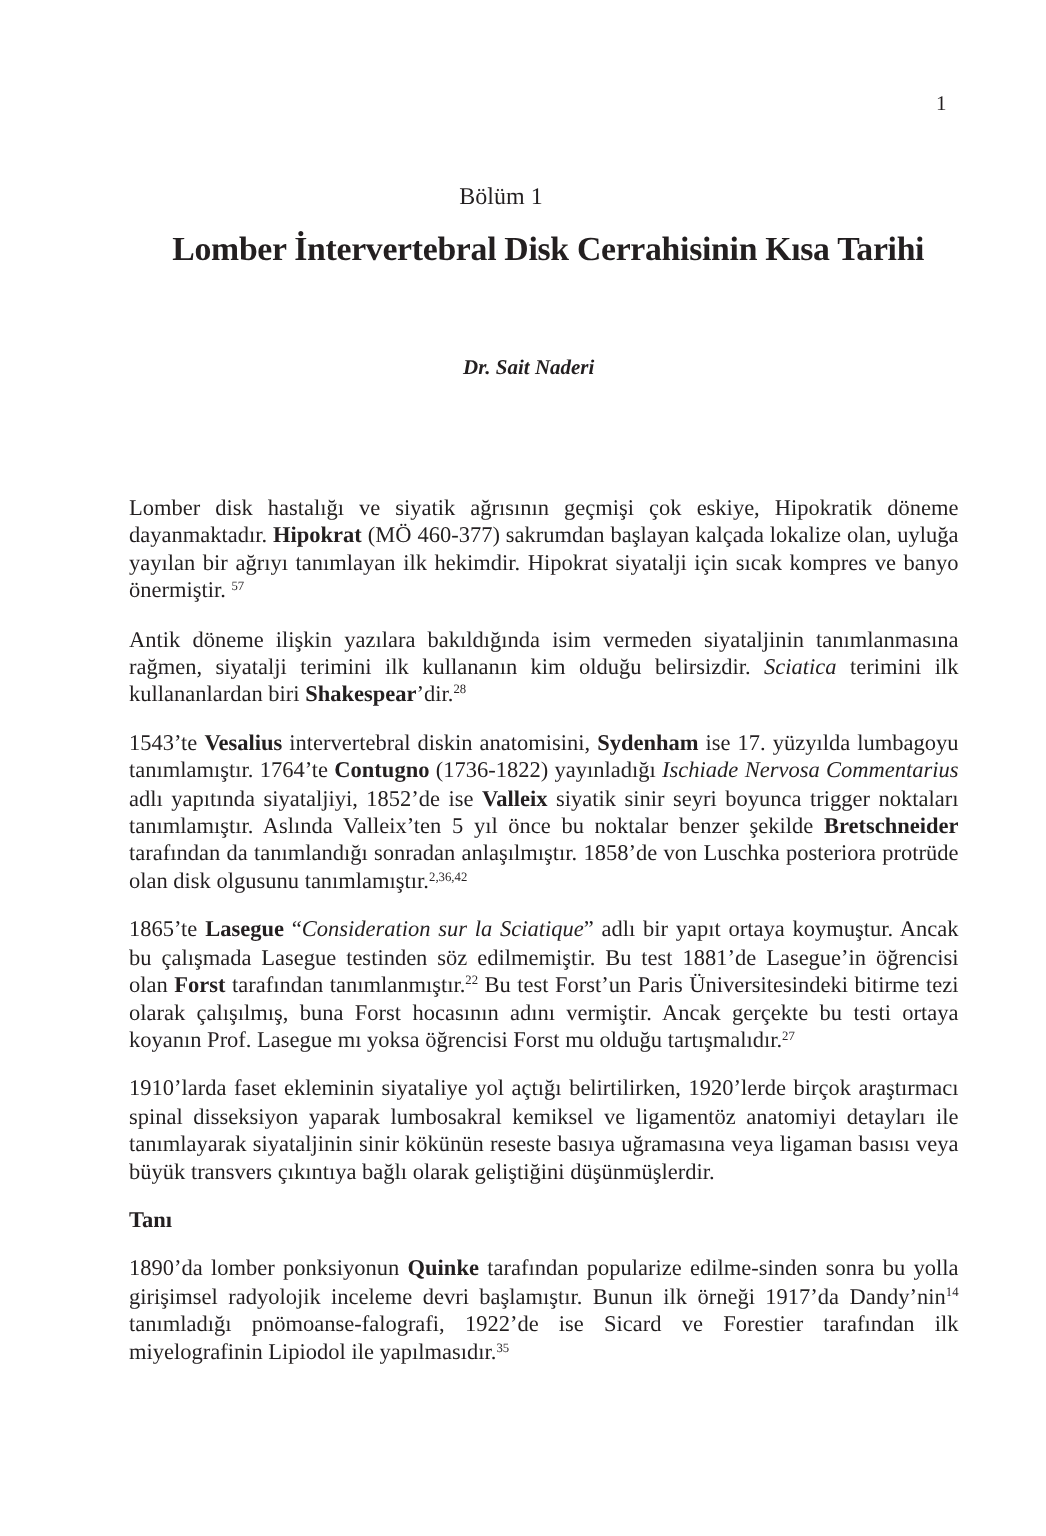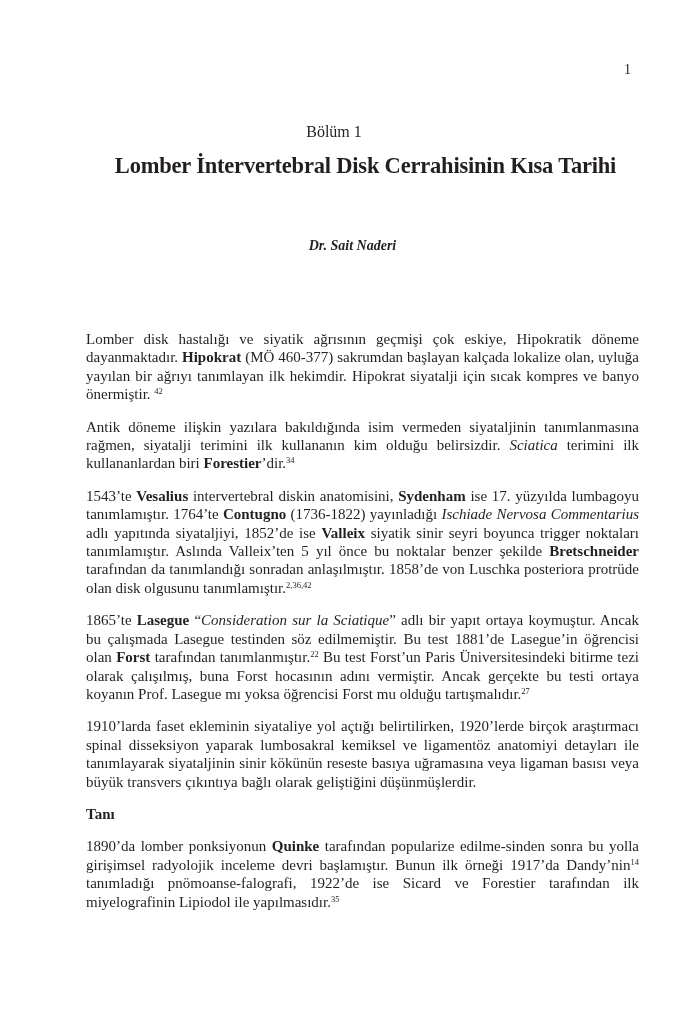--- a/index.html
+++ b/index.html
@@ -19,20 +19,20 @@
 </style>
 </head>
 <body>
 
 <div class="page-number">1</div>
 <div class="chapter-label">Bölüm 1</div>
 <h1 class="chapter-title">Lomber İntervertebral Disk Cerrahisinin Kısa Tarihi</h1>
 <h2 class="author">Dr. Sait Naderi</h2>
 
 <div class="body-text">
-  <p class="para"><span>Lomber disk hastalığı ve siyatik ağrısının geçmişi çok eskiye, Hipokratik döneme dayanmaktadır. </span><b>Hipokrat</b><span> (MÖ 460-377) sakrumdan başlayan kalçada lokalize olan, uyluğa yayılan bir ağrıyı tanımlayan ilk hekimdir. Hipokrat siyatalji için sıcak kompres ve banyo önermiştir. </span><sup>42</sup></p>
-  <p class="para"><span>Antik döneme ilişkin yazılara bakıldığında isim vermeden siyataljinin tanımlanmasına rağmen, siyatalji terimini ilk kullananın kim olduğu belirsizdir. </span><i>Sciatica</i><span> terimini ilk kullananlardan biri </span><b>Forestier</b><span>’dir.</span><sup>34</sup></p>
+  <p class="para"><span>Lomber disk hastalığı ve siyatik ağrısının geçmişi çok eskiye, Hipokratik döneme dayanmaktadır. </span><b>Hipokrat</b><span> (MÖ 460-377) sakrumdan başlayan kalçada lokalize olan, uyluğa yayılan bir ağrıyı tanımlayan ilk hekimdir. Hipokrat siyatalji için sıcak kompres ve banyo önermiştir. </span><sup>57</sup></p>
+  <p class="para"><span>Antik döneme ilişkin yazılara bakıldığında isim vermeden siyataljinin tanımlanmasına rağmen, siyatalji terimini ilk kullananın kim olduğu belirsizdir. </span><i>Sciatica</i><span> terimini ilk kullananlardan biri </span><b>Shakespear</b><span>’dir.</span><sup>28</sup></p>
   <p class="para"><span>1543’te </span><b>Vesalius</b><span> intervertebral diskin anatomisini, </span><b>Sydenham</b><span> ise 17. yüzyılda lumbagoyu tanımlamıştır. 1764’te </span><b>Contugno</b><span> (1736-1822) yayınladığı </span><i>Ischiade Nervosa Commentarius</i><span> adlı yapıtında siyataljiyi, 1852’de ise </span><b>Valleix</b><span> siyatik sinir seyri boyunca trigger noktaları tanımlamıştır. Aslında Valleix’ten 5 yıl önce bu noktalar benzer şekilde </span><b>Bretschneider</b><span> tarafından da tanımlandığı sonradan anlaşılmıştır. 1858’de von Luschka posteriora protrüde olan disk olgusunu tanımlamıştır.</span><sup>2,36,42</sup></p>
   <p class="para"><span>1865’te </span><b>Lasegue</b><span> “</span><i>Consideration sur la Sciatique</i><span>” adlı bir yapıt ortaya koymuştur. Ancak bu çalışmada Lasegue testinden söz edilmemiştir. Bu test 1881’de Lasegue’in öğrencisi olan </span><b>Forst</b><span> tarafından tanımlanmıştır.</span><sup>22</sup><span> Bu test Forst’un Paris Üniversitesindeki bitirme tezi olarak çalışılmış, buna Forst hocasının adını vermiştir. Ancak gerçekte bu testi ortaya koyanın Prof. Lasegue mı yoksa öğrencisi Forst mu olduğu tartışmalıdır.</span><sup>27</sup></p>
   <p class="para"><span>1910’larda faset ekleminin siyataliye yol açtığı belirtilirken, 1920’lerde birçok araştırmacı spinal disseksiyon yaparak lumbosakral kemiksel ve ligamentöz anatomiyi detayları ile tanımlayarak siyataljinin sinir kökünün reseste basıya uğramasına veya ligaman basısı veya büyük transvers çıkıntıya bağlı olarak geliştiğini düşünmüşlerdir.</span></p>
   <h3 class="section-heading">Tanı</h3>
   <p class="para"><span>1890’da lomber ponksiyonun </span><b>Quinke</b><span> tarafından popularize edilme-sinden sonra bu yolla girişimsel radyolojik inceleme devri başlamıştır. Bunun ilk örneği 1917’da Dandy’nin</span><sup>14</sup><span> tanımladığı pnömoanse-falografi, 1922’de ise Sicard ve Forestier tarafından ilk miyelografinin Lipiodol ile yapılmasıdır.</span><sup>35</sup></p>
 </div>
 
 </body></html>

